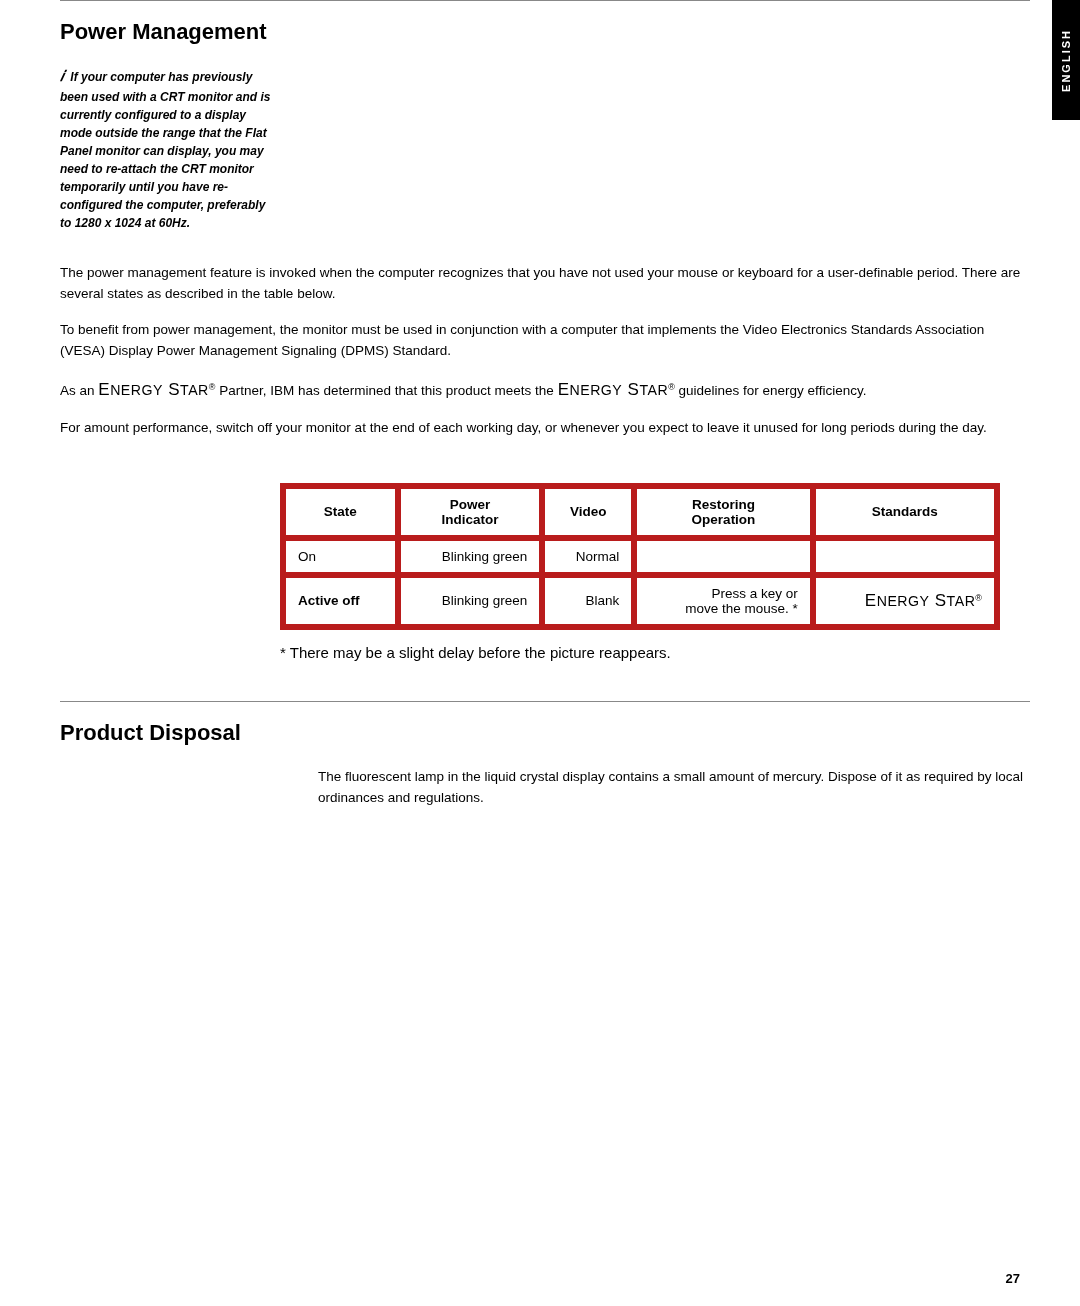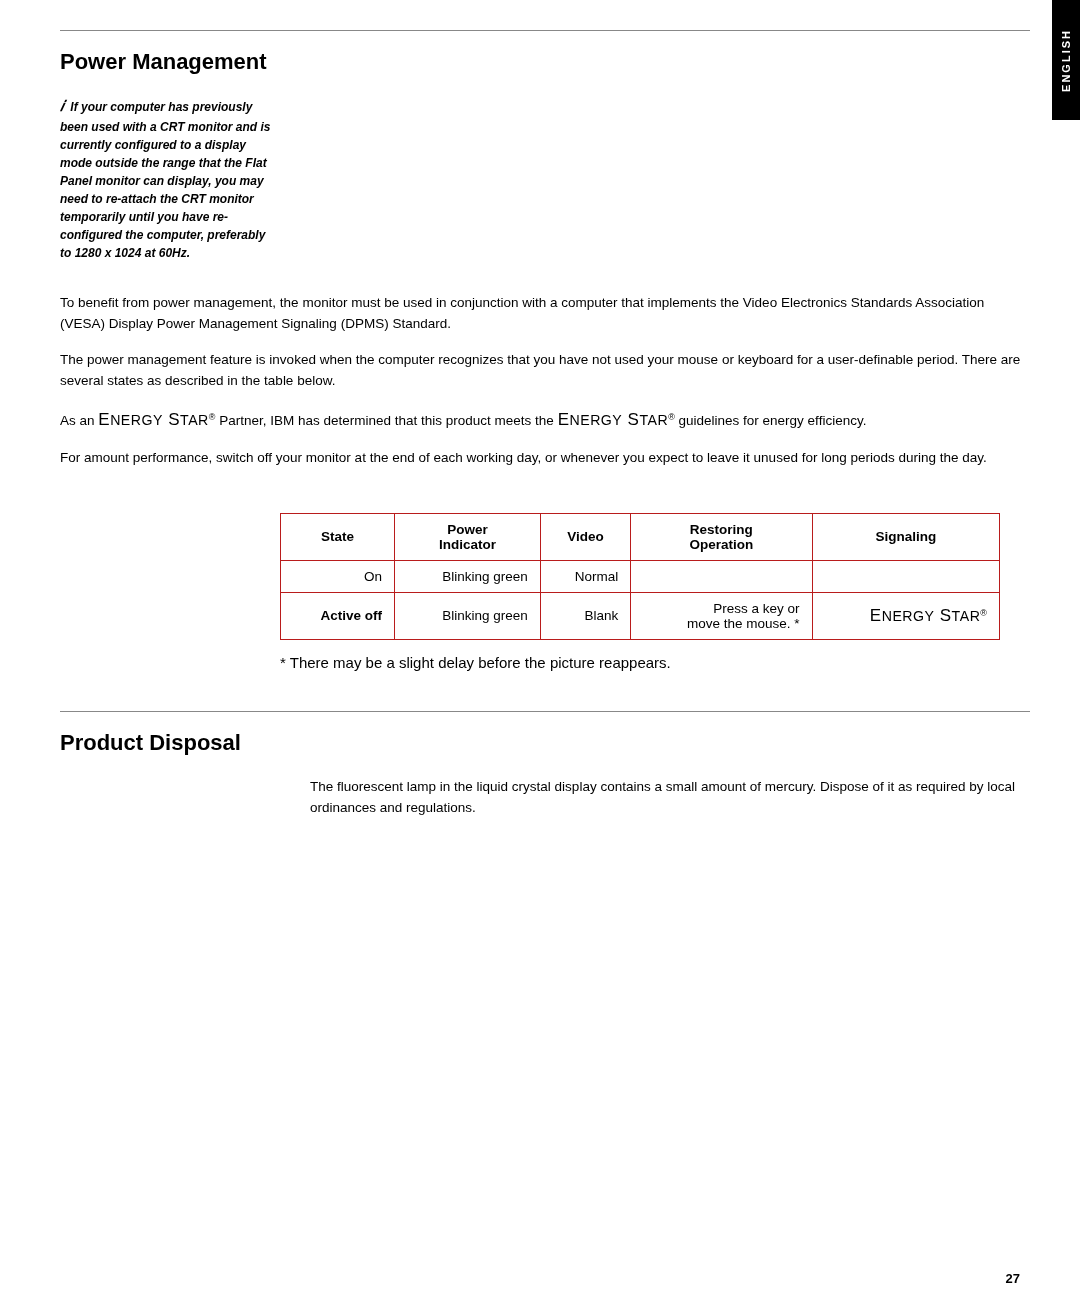--- a/index.html
+++ b/index.html
@@ -35,21 +35,20 @@
       letter-spacing: 2px;
       writing-mode: vertical-rl;
       transform: rotate(180deg);
       text-transform: uppercase;
     }
 
     
     .page-content {
       margin-left: 60px;
       margin-right: 50px;
-      padding-top: 30px;
       padding-bottom: 40px;
     }
 
     
     .top-line {
       border-top: 1px solid #888888;
       margin-bottom: 18px;
       margin-right: 0;
     }
 
@@ -111,54 +110,54 @@
     
     .power-table {
       width: 720px;
       margin-left: 220px;
       border-collapse: collapse;
       margin-bottom: 14px;
       font-size: 13.5px;
     }
 
     .power-table th, .power-table td {
-      border: 1px solid #b91c1c;
+      border: 6px solid #b91c1c;
       padding: 8px 12px;
       text-align: left;
       vertical-align: middle;
     }
 
     .power-table th {
       font-weight: bold;
       background: #fff;
       text-align: center;
     }
 
     .power-table td {
       text-align: right;
     }
 
     .power-table td:first-child {
-      text-align: right;
+      text-align: left;
     }
 
     .table-note {
       margin-left: 220px;
       font-size: 15px;
       margin-bottom: 40px;
     }
 
     
     .disposal-section {
       margin-top: 20px;
     }
 
     .disposal-layout {
       display: flex;
-      gap: 30px;
+      gap: 38px;
       margin-top: 20px;
     }
 
     .disposal-left {
       width: 220px;
       flex-shrink: 0;
     }
 
     .disposal-right {
       flex: 1;
@@ -198,37 +197,37 @@
       <div class="left-column">
         <div class="note-box">
           <p>
             <span class="note-icon">𝑖</span>
             <span>If your computer has previously been used with a CRT monitor and is currently configured to a display mode outside the range that the Flat Panel monitor can display, you may need to re-attach the CRT monitor temporarily until you have re-configured the computer, preferably to 1280 x 1024 at 60Hz.</span>
           </p>
         </div>
       </div>
 
       <div class="right-column">
+        <p>The power management feature is invoked when the computer recognizes that you have not used your mouse or keyboard for a user-definable period. There are several states as described in the table below.</p>
         <p>To benefit from power management, the monitor must be used in conjunction with a computer that implements the Video Electronics Standards Association (VESA) Display Power Management Signaling (DPMS) Standard.</p>
-        <p>The power management feature is invoked when the computer recognizes that you have not used your mouse or keyboard for a user-definable period. There are several states as described in the table below.</p>
         <p>
           <span>As an </span><span class="energy-star-inline">E<small>NERGY</small> S<small>TAR</small></span><sup>®</sup><span> Partner, IBM has determined that this product meets the </span><span class="energy-star-inline">E<small>NERGY</small> S<small>TAR</small></span><sup>®</sup><span> guidelines for energy efficiency.</span>
         </p>
         <p>For amount performance, switch off your monitor at the end of each working day, or whenever you expect to leave it unused for long periods during the day.</p>
       </div>
     </div>
 
     <table class="power-table">
       <thead>
         <tr>
           <th>State</th>
           <th>Power<br>Indicator</th>
           <th>Video</th>
           <th>Restoring<br>Operation</th>
-          <th>Signaling</th>
+          <th>Standards</th>
         </tr>
       </thead>
       <tbody>
         <tr>
           <td>On</td>
           <td>Blinking green</td>
           <td>Normal</td>
           <td></td>
           <td></td>
         </tr>

